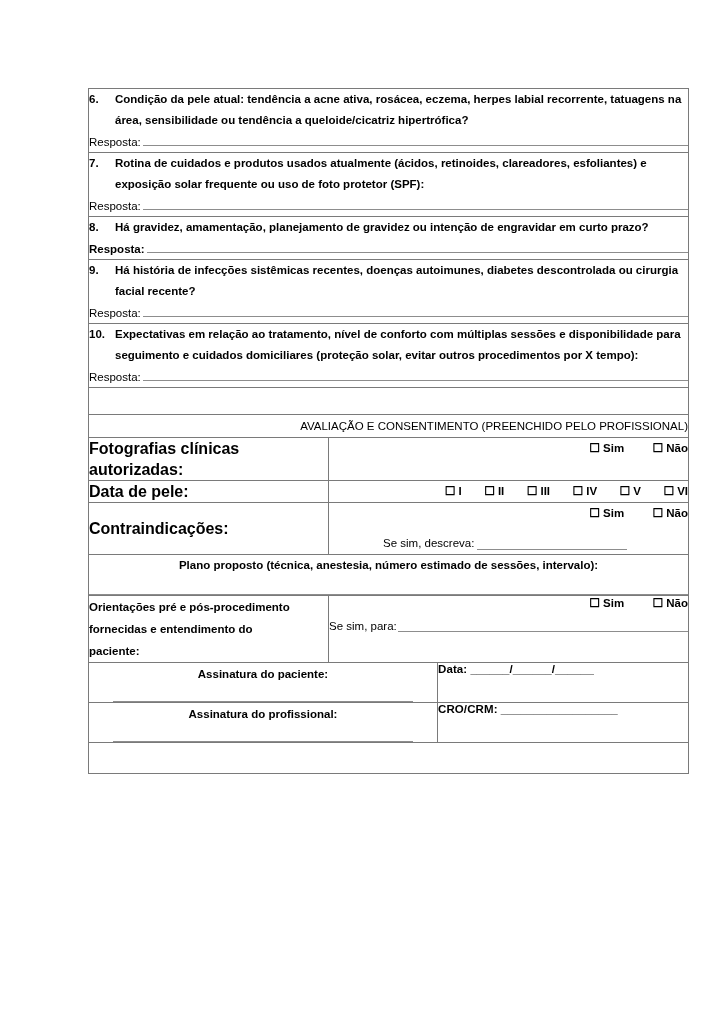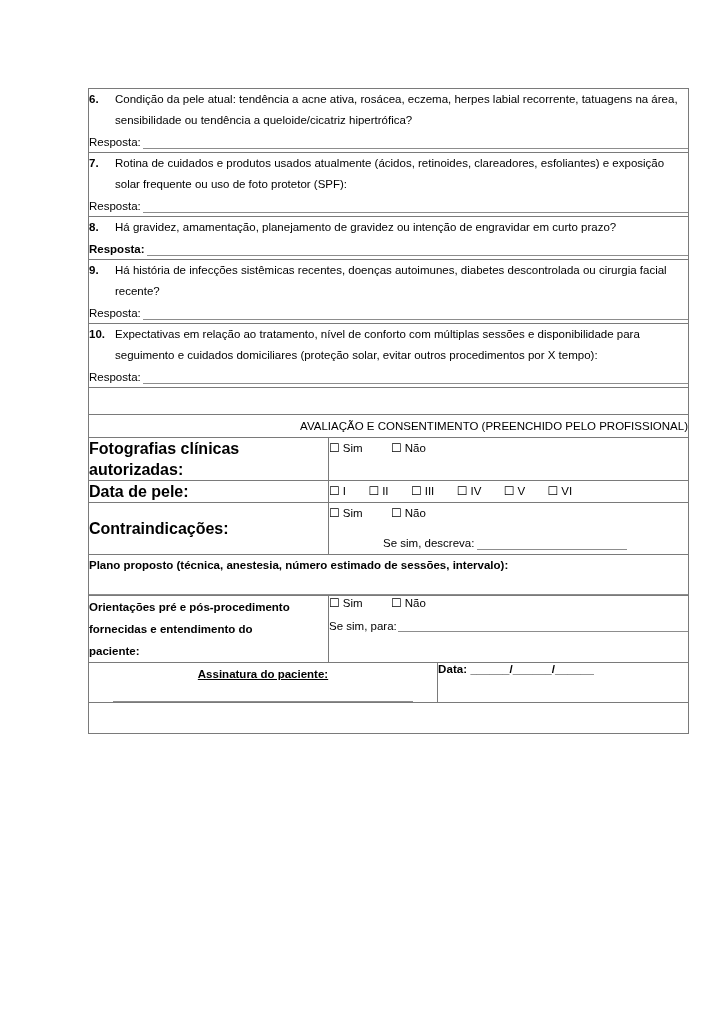--- a/index.html
+++ b/index.html
@@ -47,28 +47,28 @@
     align-items: flex-start;
   }
   .q-num {
     font-weight: bold;
     font-size: 11.5px;
     line-height: 21px;
     width: 26px;
     flex: 0 0 26px;
   }
   .q-text {
-    font-weight: normal;
+    font-weight: bold;
     font-size: 11.5px;
     line-height: 21px;
     flex: 1 1 auto;
   }
   .resposta-row {
     display: flex;
-    align-items: center;
+    align-items: flex-start;
     margin-top: 1px;
     padding-left: 0;
   }
   .resposta-label {
     font-size: 11.5px;
     line-height: 20px;
     white-space: nowrap;
   }
   .resposta-label.bold {
     font-weight: bold;
@@ -100,22 +100,23 @@
     line-height: 21px;
     padding: 7px 8px 7px 8px;
   }
   .value-cell {
     font-size: 11.5px;
     line-height: 21px;
     padding: 7px 8px 7px 8px;
   }
 
   .checks {
-    text-align: left;
+    text-align: right;
     white-space: nowrap;
+    font-weight: bold;
   }
   .chk {
     display: inline-block;
     white-space: nowrap;
   }
   .chk .box {
     font-size: 12px;
     margin-right: 3px;
   }
   .gap-sm { display: inline-block; width: 22px; }
@@ -136,20 +137,21 @@
   .subline-fill {
     border-bottom: 1px solid #8d8d8d;
     height: 12px;
   }
   .subline-fill.short { width: 150px; margin-left: 3px; }
   .subline-fill.long  { flex: 1 1 auto; margin-left: 1px; }
 
   
   .plano-cell {
     padding: 6px 8px 9px 8px;
+    text-align: center;
   }
   .plano-title {
     font-weight: bold;
     font-size: 11.5px;
     line-height: 21px;
   }
   .plano-line {
     border-bottom: 1px solid #8d8d8d;
     height: 15px;
     margin-top: 3px;
@@ -169,21 +171,20 @@
 
   
   .sig-cell {
     padding: 5px 8px 9px 8px;
     text-align: center;
   }
   .sig-title {
     font-weight: bold;
     font-size: 11.5px;
     line-height: 22px;
-    text-decoration: underline;
   }
   .sig-line {
     border-bottom: 1px solid #8d8d8d;
     height: 14px;
     width: 300px;
     margin: 2px auto 0 auto;
   }
   .sig-meta-cell {
     padding: 14px 8px 10px 10px;
     font-size: 11.5px;
@@ -360,20 +361,29 @@
       <tr>
         <td colspan="2" class="sig-cell">
           <div class="sig-title">Assinatura do paciente:</div>
           <div class="sig-line"></div>
         </td>
         <td class="sig-meta-cell">
           <span>Data:</span><span class="uline"> ______/______/______</span>
         </td>
       </tr>
 
+      <tr>
+        <td colspan="2" class="sig-cell">
+          <div class="sig-title">Assinatura do profissional:</div>
+          <div class="sig-line"></div>
+        </td>
+        <td class="sig-meta-cell">
+          <span>CRO/CRM:</span><span class="uline"> __________________</span>
+        </td>
+      </tr>
 
       <tr>
         <td colspan="3" class="bottom-empty-cell"></td>
       </tr>
 
     </tbody>
   </table>
 
 </div>
 

